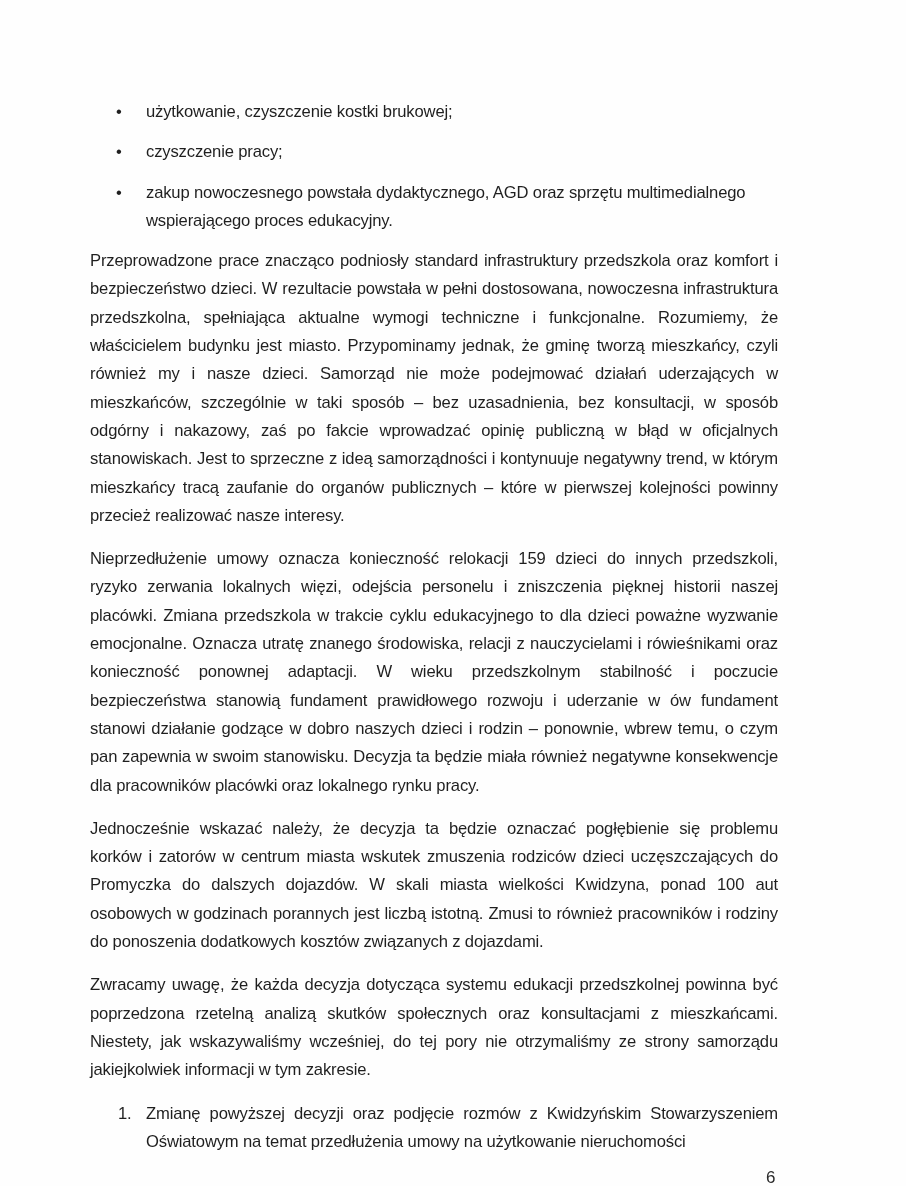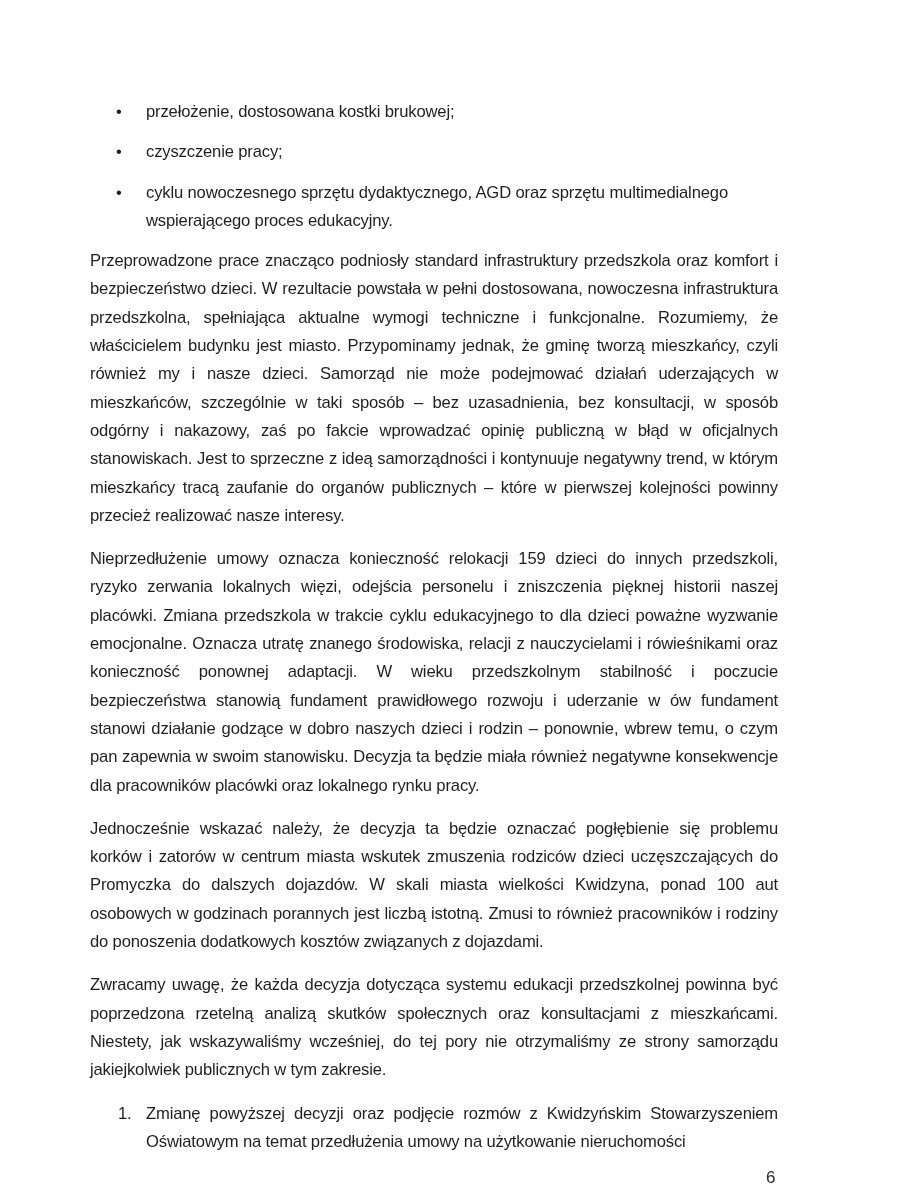--- a/index.html
+++ b/index.html
@@ -23,36 +23,36 @@
 </style>
 </head>
 <body>
 
 <div class="page">
   <div class="content text">
 
     <ul class="bullets first-bullets">
       <li>
         <span class="dot">•</span>
-        <span>przełożenie, dostosowana kostki brukowej;</span>
+        <span>użytkowanie, czyszczenie kostki brukowej;</span>
       </li>
       <li>
         <span class="dot">•</span>
         <span>czyszczenie pracy;</span>
       </li>
       <li>
         <span class="dot">•</span>
-        <span>cyklu nowoczesnego sprzętu dydaktycznego, AGD oraz sprzętu multimedialnego wspierającego proces edukacyjny.</span>
+        <span>zakup nowoczesnego powstała dydaktycznego, AGD oraz sprzętu multimedialnego wspierającego proces edukacyjny.</span>
       </li>
     </ul>
 
     <p class="para">Przeprowadzone prace znacząco podniosły standard infrastruktury przedszkola oraz komfort i bezpieczeństwo dzieci. W rezultacie powstała w pełni dostosowana, nowoczesna infrastruktura przedszkolna, spełniająca aktualne wymogi techniczne i funkcjonalne. Rozumiemy, że właścicielem budynku jest miasto. Przypominamy jednak, że gminę tworzą mieszkańcy, czyli również my i nasze dzieci. Samorząd nie może podejmować działań uderzających w mieszkańców, szczególnie w taki sposób – bez uzasadnienia, bez konsultacji, w sposób odgórny i nakazowy, zaś po fakcie wprowadzać opinię publiczną w błąd w oficjalnych stanowiskach. Jest to sprzeczne z ideą samorządności i kontynuuje negatywny trend, w którym mieszkańcy tracą zaufanie do organów publicznych – które w pierwszej kolejności powinny przecież realizować nasze interesy.</p>
     <p class="para">Nieprzedłużenie umowy oznacza konieczność relokacji 159 dzieci do innych przedszkoli, ryzyko zerwania lokalnych więzi, odejścia personelu i zniszczenia pięknej historii naszej placówki. Zmiana przedszkola w trakcie cyklu edukacyjnego to dla dzieci poważne wyzwanie emocjonalne. Oznacza utratę znanego środowiska, relacji z nauczycielami i rówieśnikami oraz konieczność ponownej adaptacji. W wieku przedszkolnym stabilność i poczucie bezpieczeństwa stanowią fundament prawidłowego rozwoju i uderzanie w ów fundament stanowi działanie godzące w dobro naszych dzieci i rodzin – ponownie, wbrew temu, o czym pan zapewnia w swoim stanowisku. Decyzja ta będzie miała również negatywne konsekwencje dla pracowników placówki oraz lokalnego rynku pracy.</p>
     <p class="para">Jednocześnie wskazać należy, że decyzja ta będzie oznaczać pogłębienie się problemu korków i zatorów w centrum miasta wskutek zmuszenia rodziców dzieci uczęszczających do Promyczka do dalszych dojazdów. W skali miasta wielkości Kwidzyna, ponad 100 aut osobowych w godzinach porannych jest liczbą istotną. Zmusi to również pracowników i rodziny do ponoszenia dodatkowych kosztów związanych z dojazdami.</p>
-    <p class="para">Zwracamy uwagę, że każda decyzja dotycząca systemu edukacji przedszkolnej powinna być poprzedzona rzetelną analizą skutków społecznych oraz konsultacjami z mieszkańcami. Niestety, jak wskazywaliśmy wcześniej, do tej pory nie otrzymaliśmy ze strony samorządu jakiejkolwiek publicznych w tym zakresie.</p>
+    <p class="para">Zwracamy uwagę, że każda decyzja dotycząca systemu edukacji przedszkolnej powinna być poprzedzona rzetelną analizą skutków społecznych oraz konsultacjami z mieszkańcami. Niestety, jak wskazywaliśmy wcześniej, do tej pory nie otrzymaliśmy ze strony samorządu jakiejkolwiek informacji w tym zakresie.</p>
 
     <ol class="requests">
       <li>
         <span class="num">1.</span>
         <span>Zmianę powyższej decyzji oraz podjęcie rozmów z Kwidzyńskim Stowarzyszeniem Oświatowym na temat przedłużenia umowy na użytkowanie nieruchomości</span>
       </li>
     </ol>
   </div>
 
   <div class="page-number">6</div>

